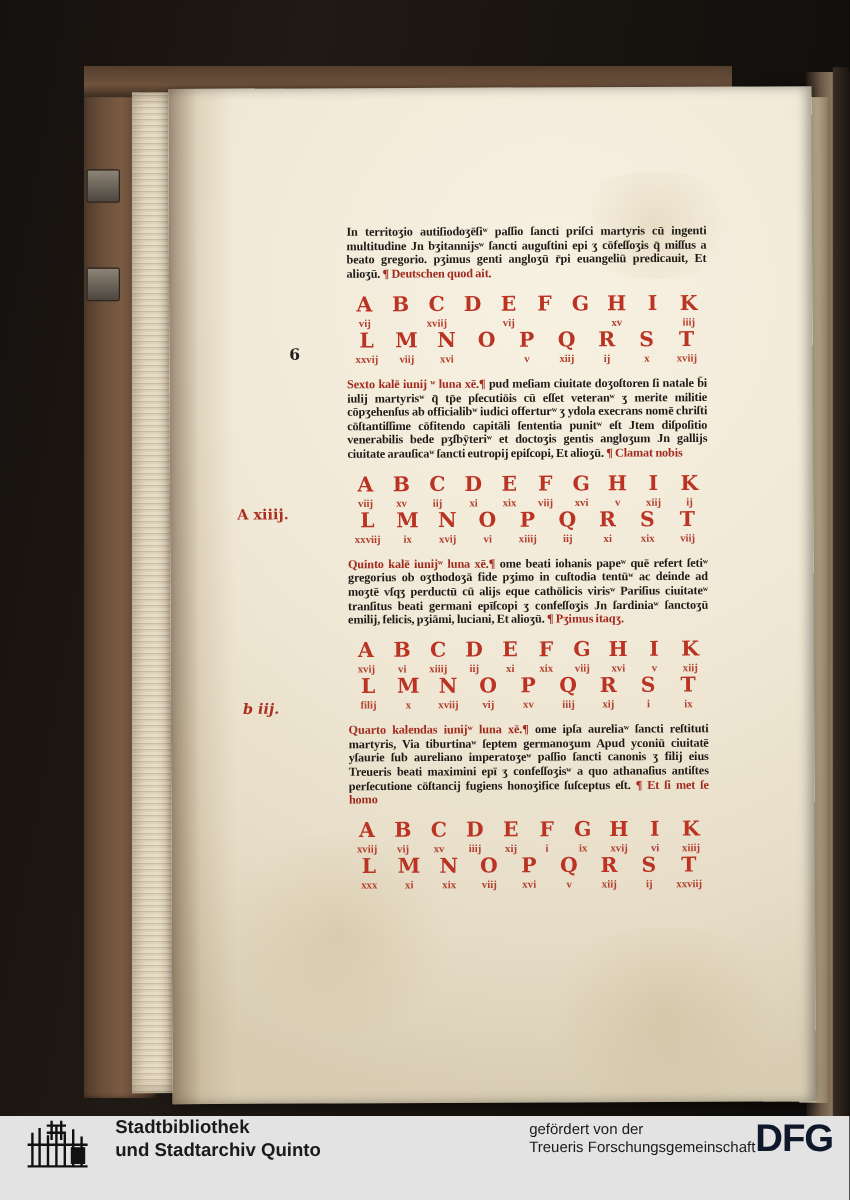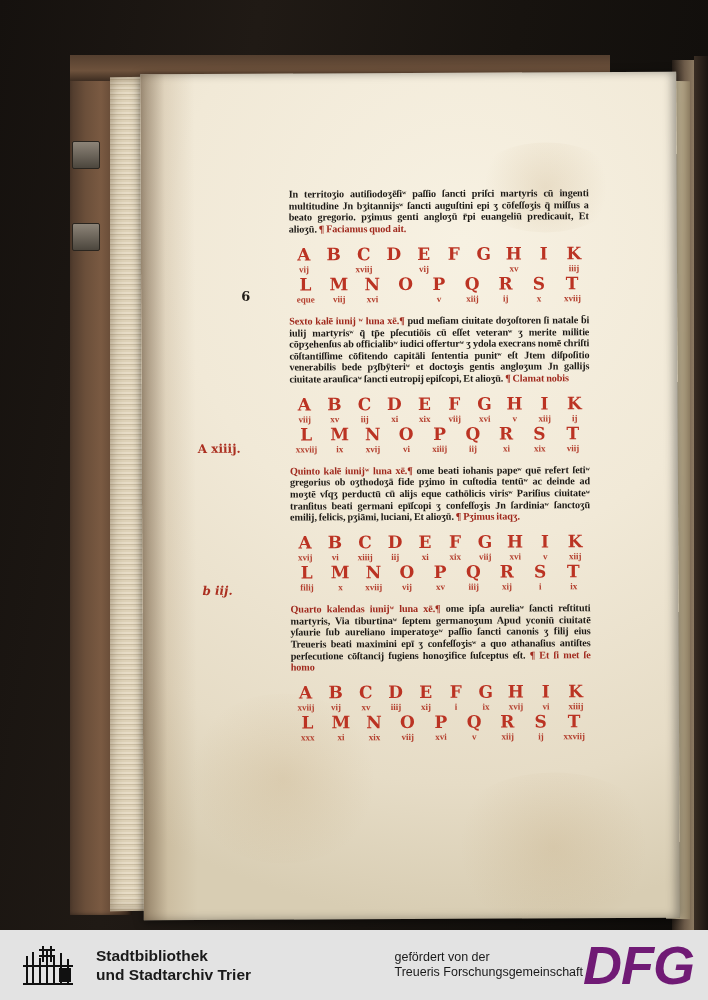--- a/index.html
+++ b/index.html
@@ -193,21 +193,21 @@
     font-family: "DejaVu Serif", serif;
   }
 
   
   #banner {
     position: absolute;
     left: 0; top: 930px;
     width: 708px; height: 70px;
     background: #e3e3e3;
     display: flex;
-    align-items: center;
+    align-items: flex-start;
   }
   .banner-logo {
     width: 96px;
     display: flex;
     justify-content: center;
     align-items: center;
   }
   .banner-logo svg { display: block; }
   .banner-lib {
     font-family: "Liberation Sans", sans-serif;
@@ -225,24 +225,23 @@
   .banner-fund {
     font-family: "Liberation Sans", sans-serif;
     font-size: 12.5px;
     line-height: 15px;
     color: #1a1a1a;
     text-align: left;
   }
   .dfg {
     font-family: "Liberation Sans", sans-serif;
     font-weight: 700;
-    font-size: 54px;
+    font-size: 32px;
     letter-spacing: -1px;
-    color: #701a75;
-    font-style: italic;
+    color: #0f172a;
   }
 </style>
 </head>
 <body>
 
 <div id="photo">
   <div class="bg-dark"></div>
   <div class="right-sliver"></div>
   <div class="right-sliver2"></div>
 
@@ -254,26 +253,26 @@
     <div class="fore-edge"></div>
     <div class="next-leaf"></div>
 
     <div class="page">
       <div class="gutter"></div>
       <div class="stain" style="left:330px;top:70px;width:150px;height:90px;"></div>
       <div class="stain" style="left:40px;top:620px;width:200px;height:170px;"></div>
       <div class="stain" style="left:300px;top:700px;width:220px;height:150px;"></div>
 
       <div class="marginalia marg-black" style="left:100px;top:215px;">6</div>
-      <div class="marginalia marg-red" style="left:56px;top:368px;">A xiiij.</div>
+      <div class="marginalia marg-red" style="left:56px;top:348px;">A xiiij.</div>
       <div class="marginalia marg-red" style="left:60px;top:510px;font-style:italic;">b iij.</div>
 
       <div class="textblock">
 
-        <p class="prose"><span>In territoʒio autiſiodoʒēſiʷ paſſio ſancti priſci martyris cū ingenti multitudine Jn bʒitannijsʷ ſancti auguſtini epi ʒ cōfeſſoʒis q̄ miſſus a beato gregorio. pʒimus genti angloʒū r̄pi euangeliū predicauit, Et alioʒū. </span><span class="rub">¶ Faciamus quod ait.</span></p>
+        <p class="prose"><span>In territoʒio autiſiodoʒēſiʷ paſſio ſancti priſci martyris cū ingenti multitudine Jn bʒitannijsʷ ſancti auguſtini epi ʒ cōfeſſoʒis q̄ miſſus a beato gregorio. pʒimus genti angloʒū r̄pi euangeliū predicauit, Et alioʒū. </span><span class="rub">¶ Deutschen quod ait.</span></p>
 
         <div class="kltable">
           <div class="klrow caps">
             <span class="klcell">A</span>
             <span class="klcell">B</span>
             <span class="klcell">C</span>
             <span class="klcell">D</span>
             <span class="klcell">E</span>
             <span class="klcell">F</span>
             <span class="klcell">G</span>
@@ -298,21 +297,21 @@
             <span class="klcell">M</span>
             <span class="klcell">N</span>
             <span class="klcell">O</span>
             <span class="klcell">P</span>
             <span class="klcell">Q</span>
             <span class="klcell">R</span>
             <span class="klcell">S</span>
             <span class="klcell">T</span>
           </div>
           <div class="klrow nums">
-            <span class="klcell">eque</span>
+            <span class="klcell">xxvij</span>
             <span class="klcell">viij</span>
             <span class="klcell">xvi</span>
             <span class="klcell"></span>
             <span class="klcell">v</span>
             <span class="klcell">xiij</span>
             <span class="klcell">ij</span>
             <span class="klcell">x</span>
             <span class="klcell">xviij</span>
           </div>
         </div>
@@ -483,21 +482,21 @@
         <path d="M4 42 L54 42"></path>
         <path d="M4 24 L54 24"></path>
         <path d="M24 4 L24 20 M32 4 L32 20"></path>
         <path d="M20 8 L36 8 M20 14 L36 14"></path>
       </g>
       <rect x="40" y="26" width="12" height="14" fill="#111"></rect>
     </svg>
   </div>
   <div>
     <div class="banner-lib">Stadtbibliothek</div>
-    <div class="banner-lib">und Stadtarchiv Trier</div>
+    <div class="banner-lib">und Stadtarchiv Quinto</div>
   </div>
   <div class="banner-right">
     <div>
       <div class="banner-fund">gefördert von der</div>
       <div class="banner-fund">Treueris Forschungsgemeinschaft</div>
     </div>
     <div class="dfg">DFG</div>
   </div>
 </div>
 

